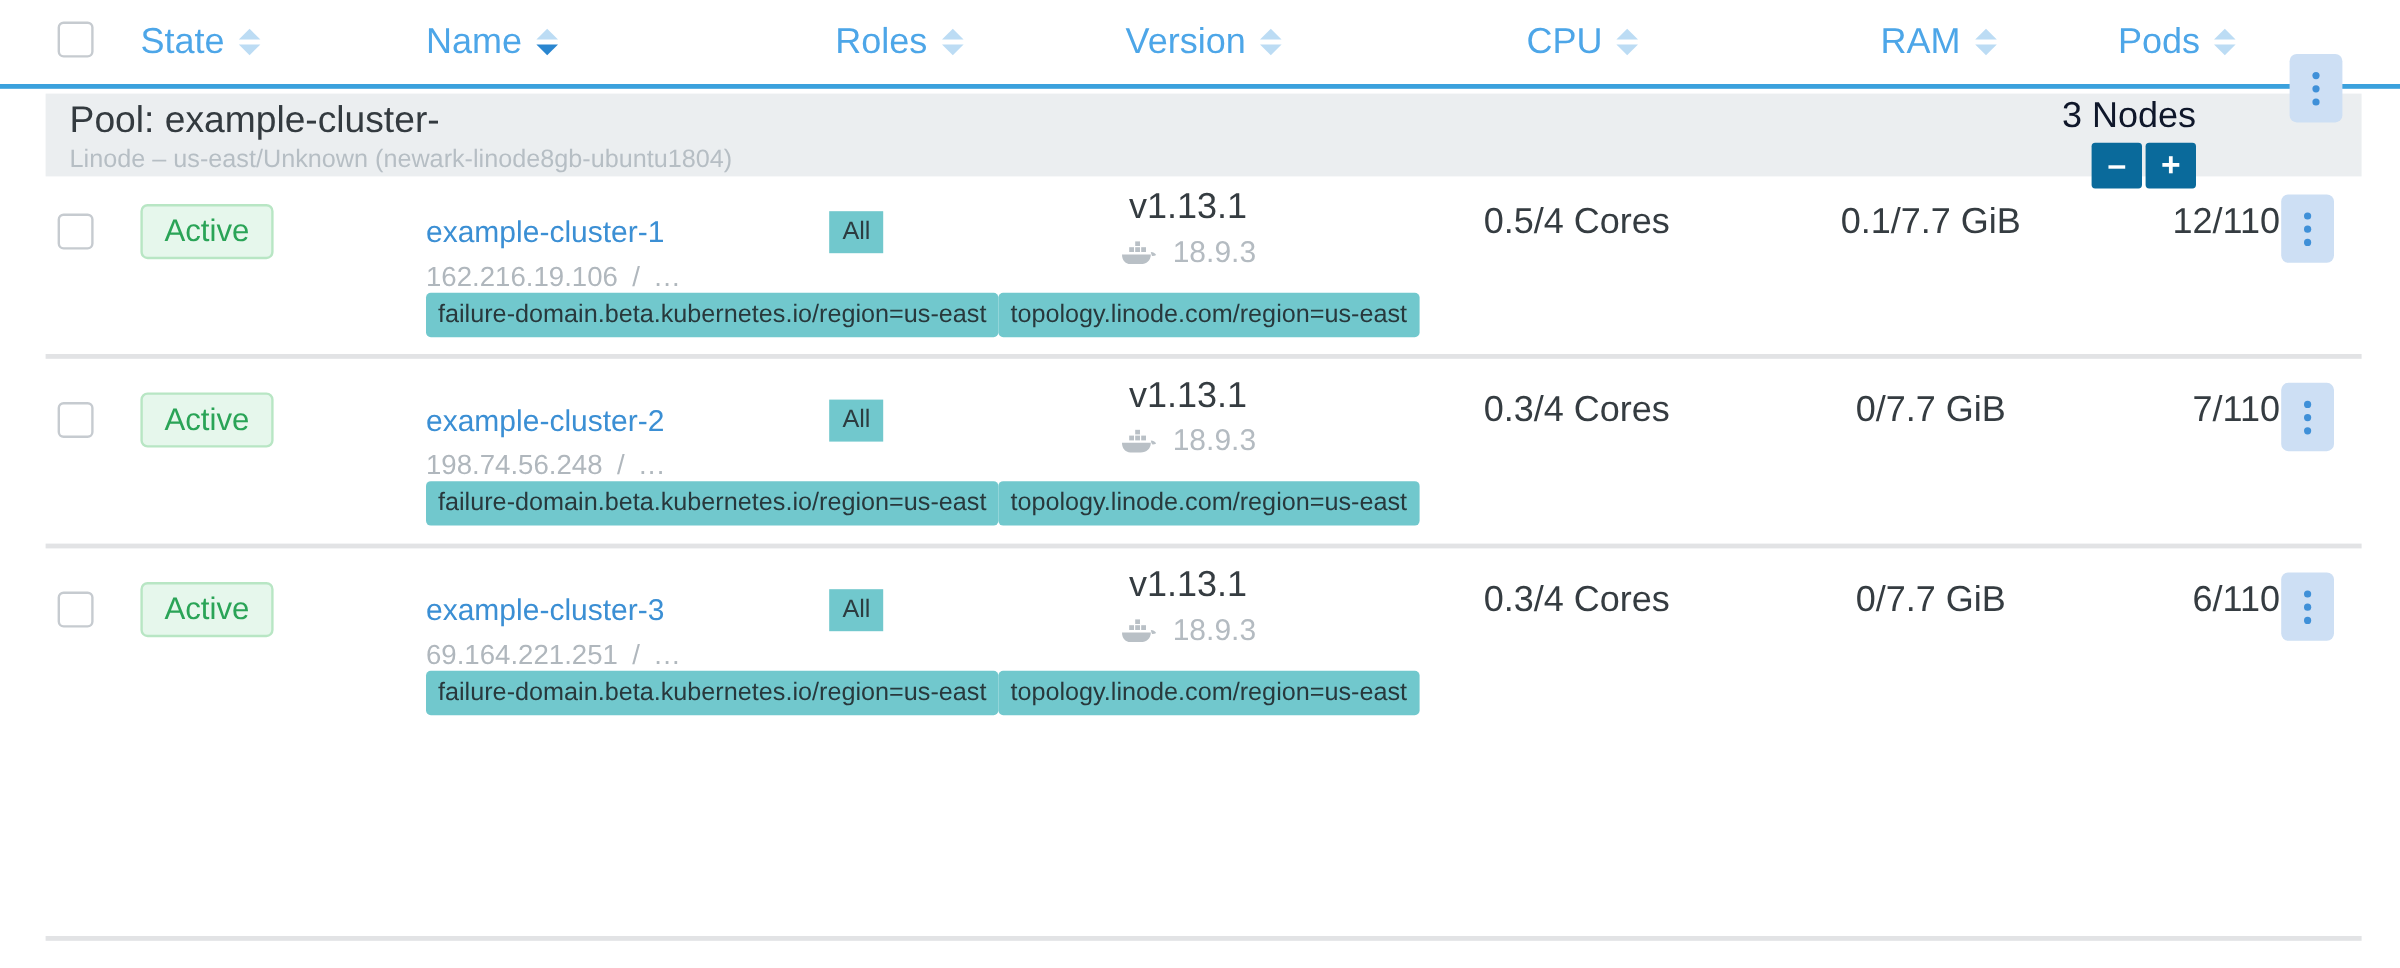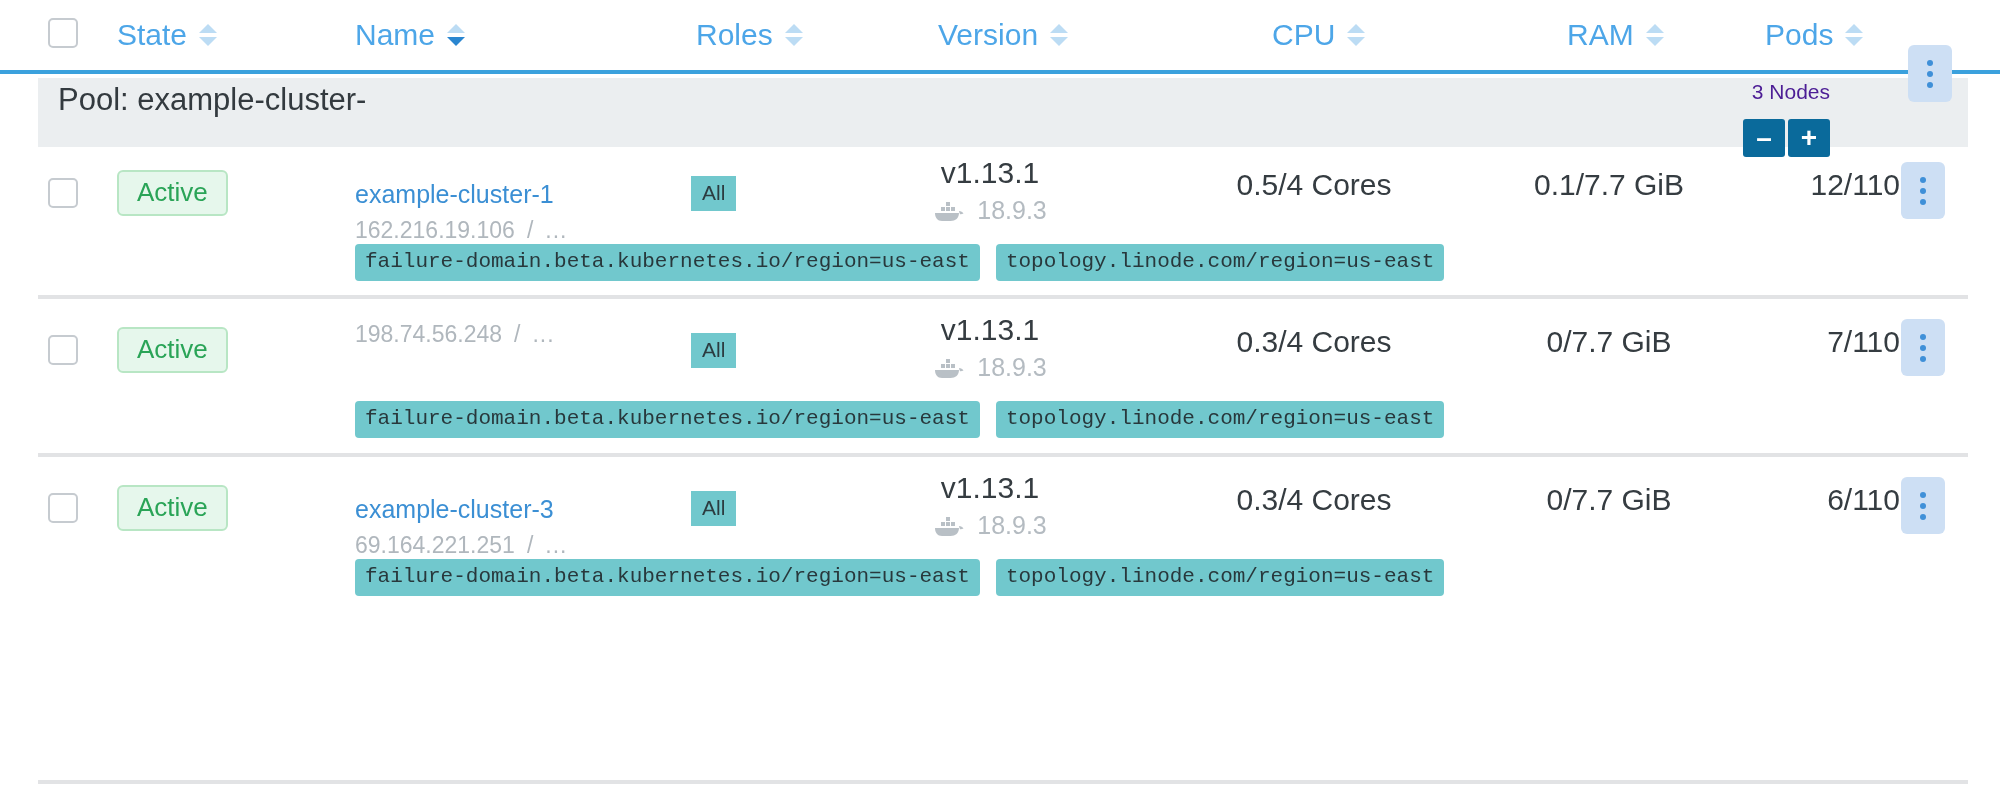--- a/index.html
+++ b/index.html
@@ -83,21 +83,21 @@
     font-size: 31px; color: #333a3f; font-weight: 400;
     white-space: nowrap;
   }
   .pool-sub {
     position: absolute; left: 20px; top: 43px;
     font-size: 21px; color: #b6bec4; font-weight: 400;
     white-space: nowrap;
   }
   .pool-count {
     position: absolute; right: 138px; top: 2px;
-    font-size: 21px; color: #4c1d95; white-space: nowrap; margin-left: 26px;
+    font-size: 30px; color: #0f172a; white-space: nowrap; margin-left: 26px;
   }
   .stepper {
     position: absolute; right: 138px; top: 41px;
     display: flex; gap: 3px;
   }
   .stepbtn {
     width: 42px; height: 38px;
     background: #0a6a9b;
     border-radius: 3px;
     display: flex; align-items: center; justify-content: center;
@@ -170,21 +170,21 @@
   .label-chip {
     display: inline-block;
     background: #71c8cd;
     color: #28383c;
     font-size: 21px;
     padding: 7px 10px 9px 10px;
     border-radius: 4px;
     line-height: 1;
     white-space: nowrap;
   }
-  .chips { position: absolute; display: flex; gap: 16px; font-family: Liberation Mono, monospace; }
+  .chips { position: absolute; display: flex; gap: 0; }
 </style>
 </head>
 <body>
 
 <div class="table">
 
   <div class="thead">
     <div class="c-check">
       <span class="cbox"></span>
     </div>
@@ -241,20 +241,21 @@
       <span>Pods</span>
       <span class="sort-ico">
           <span class="up"></span>
           <span class="dn"></span>
         </span>
     </div>
   </div>
 
   <div class="pool">
     <div class="pool-title">Pool: example-cluster-</div>
+    <div class="pool-sub">Linode – us-east/Unknown (newark-linode8gb-ubuntu1804)</div>
     <div class="pool-count">3 Nodes</div>
     <div class="stepper">
       <div class="stepbtn">–</div>
       <div class="stepbtn">+</div>
     </div>
   </div>
   <div class="kebab pool-kebab">
     <span></span>
     <span></span>
     <span></span>
@@ -295,20 +296,21 @@
         </div>
         <div class="chips" style="left:355px;top:96px">
           <span class="label-chip">failure-domain.beta.kubernetes.io/region=us-east</span>
           <span class="label-chip">topology.linode.com/region=us-east</span>
         </div>
       </div>
       <div class="row" style="top: 305px;">
         <div style="position:absolute;left:48px;top:30px"><span class="cbox"></span></div>
         <div style="position:absolute;left:117px;top:22px"><span class="state-badge">Active</span></div>
         <div style="position:absolute;left:355px;top:8px;width:320px">
+          <a href="#" class="node-name">example-cluster-2</a>
           <div class="node-ip"><span>198.74.56.248</span><span class="sep">/</span><span class="more">...</span></div>
         </div>
         <div style="position:absolute;left:691px;top:28px"><span class="role-chip">All</span></div>
         <div style="position:absolute;left:860px;top:8px;width:260px">
           <div class="ver-main">v1.13.1</div>
           <div class="ver-sub">
             <span class="whale"><svg width="34" height="22" viewBox="0 0 34 22">
                 <g fill="#b9c0c6">
                   <rect x="8" y="5" width="4" height="4"></rect>
                   <rect x="13" y="5" width="4" height="4"></rect>

